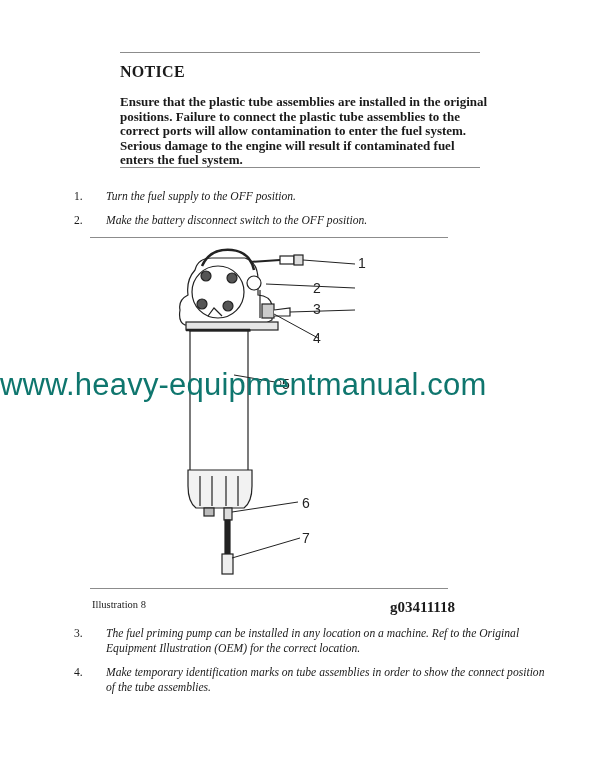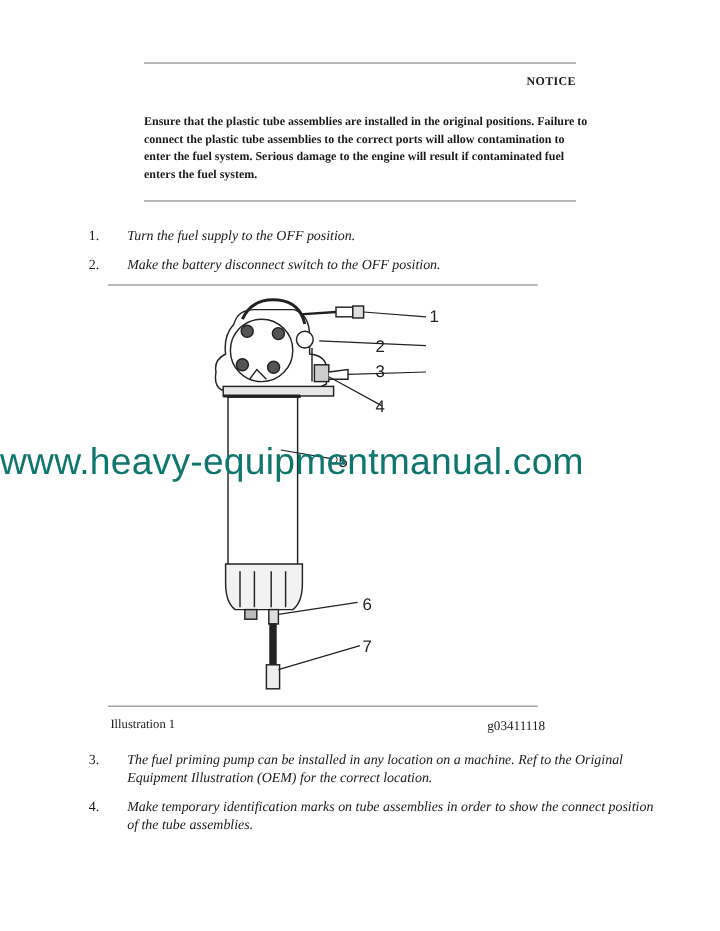--- a/index.html
+++ b/index.html
@@ -1,29 +1,29 @@
 <!DOCTYPE html>
 <html><head>
 <meta charset="utf-8">
 <style>
   html, body { margin:0; padding:0; background:#ffffff; }
   body { width:600px; height:776px; position:relative; overflow:hidden;
          font-family:"Liberation Serif", "DejaVu Serif", serif; color:#1a1a1a; }
   .rule { position:absolute; height:0; border-top:1.5px solid #8c8c8c; }
-  .notice-title { position:absolute; left:120px; width:360px; top:63px; text-align:right;
-                  font-weight:bold; font-size:10px; letter-spacing:0.3px; }
+  .notice-title { position:absolute; left:120px; width:360px; top:63px; text-align:left;
+                  font-weight:bold; font-size:16px; letter-spacing:0.3px; }
   .notice-body { position:absolute; left:120px; width:370px; top:95px;
-                 font-weight:bold; font-size:10px; line-height:14.6px; }
+                 font-weight:bold; font-size:13px; line-height:14.6px; }
   .step { position:absolute; left:74px; width:480px; font-size:11.6px; line-height:14.5px; }
   .step .num { position:absolute; left:0; top:0; width:14px; }
   .step .txt { margin-left:32px; display:block;font-style:italic; }
   .figure { position:absolute; left:150px; top:240px; width:240px; height:340px; }
   .callout { position:absolute; font-family:"Liberation Sans", sans-serif; font-size:14px; color:#222; }
   .caption-left { position:absolute; left:92px; top:599px; font-size:10.5px; }
-  .caption-right { position:absolute; left:406px; top:599px; font-size:11px; }
+  .caption-right { position:absolute; left:390px; top:599px; font-size:15px;font-weight:bold; }
   .watermark { position:absolute; left:0; width:600px; top:367px; text-align:left;
                font-family:Liberation Sans, sans-serif; font-size:31px; color:#0f766e; letter-spacing:0.2px; }
 </style>
 </head>
 <body>
 
 <div class="rule" style="left:120px;width:360px;top:52px;"></div>
 <div class="notice-title">NOTICE</div>
 <div class="notice-body">Ensure that the plastic tube assemblies are installed in the original positions. Failure to connect the plastic tube assemblies to the correct ports will allow contamination to enter the fuel system. Serious damage to the engine will result if contaminated fuel enters the fuel system.</div>
 <div class="rule" style="left:120px;width:360px;top:167px;"></div>
@@ -94,21 +94,21 @@
   <span class="callout" style="left:163px;top:61px;">3</span>
   <span class="callout" style="left:163px;top:90px;">4</span>
   <span class="callout" style="left:132px;top:136px;">5</span>
   <span class="callout" style="left:152px;top:255px;">6</span>
   <span class="callout" style="left:152px;top:290px;">7</span>
 </div>
 
 <div class="watermark">www.heavy-equipmentmanual.com</div>
 
 <div class="rule" style="left:90px;width:358px;top:588px;"></div>
-<div class="caption-left">Illustration 1</div>
+<div class="caption-left">Illustration 8</div>
 <div class="caption-right">g03411118</div>
 
 <div class="step" style="top:627px;">
   <span class="num">3.</span>
   <span class="txt">The fuel priming pump can be installed in any location on a machine. Ref to the Original Equipment Illustration (OEM) for the correct location.</span>
 </div>
 <div class="step" style="top:666px;">
   <span class="num">4.</span>
   <span class="txt">Make temporary identification marks on tube assemblies in order to show the connect position of the tube assemblies.</span>
 </div>

